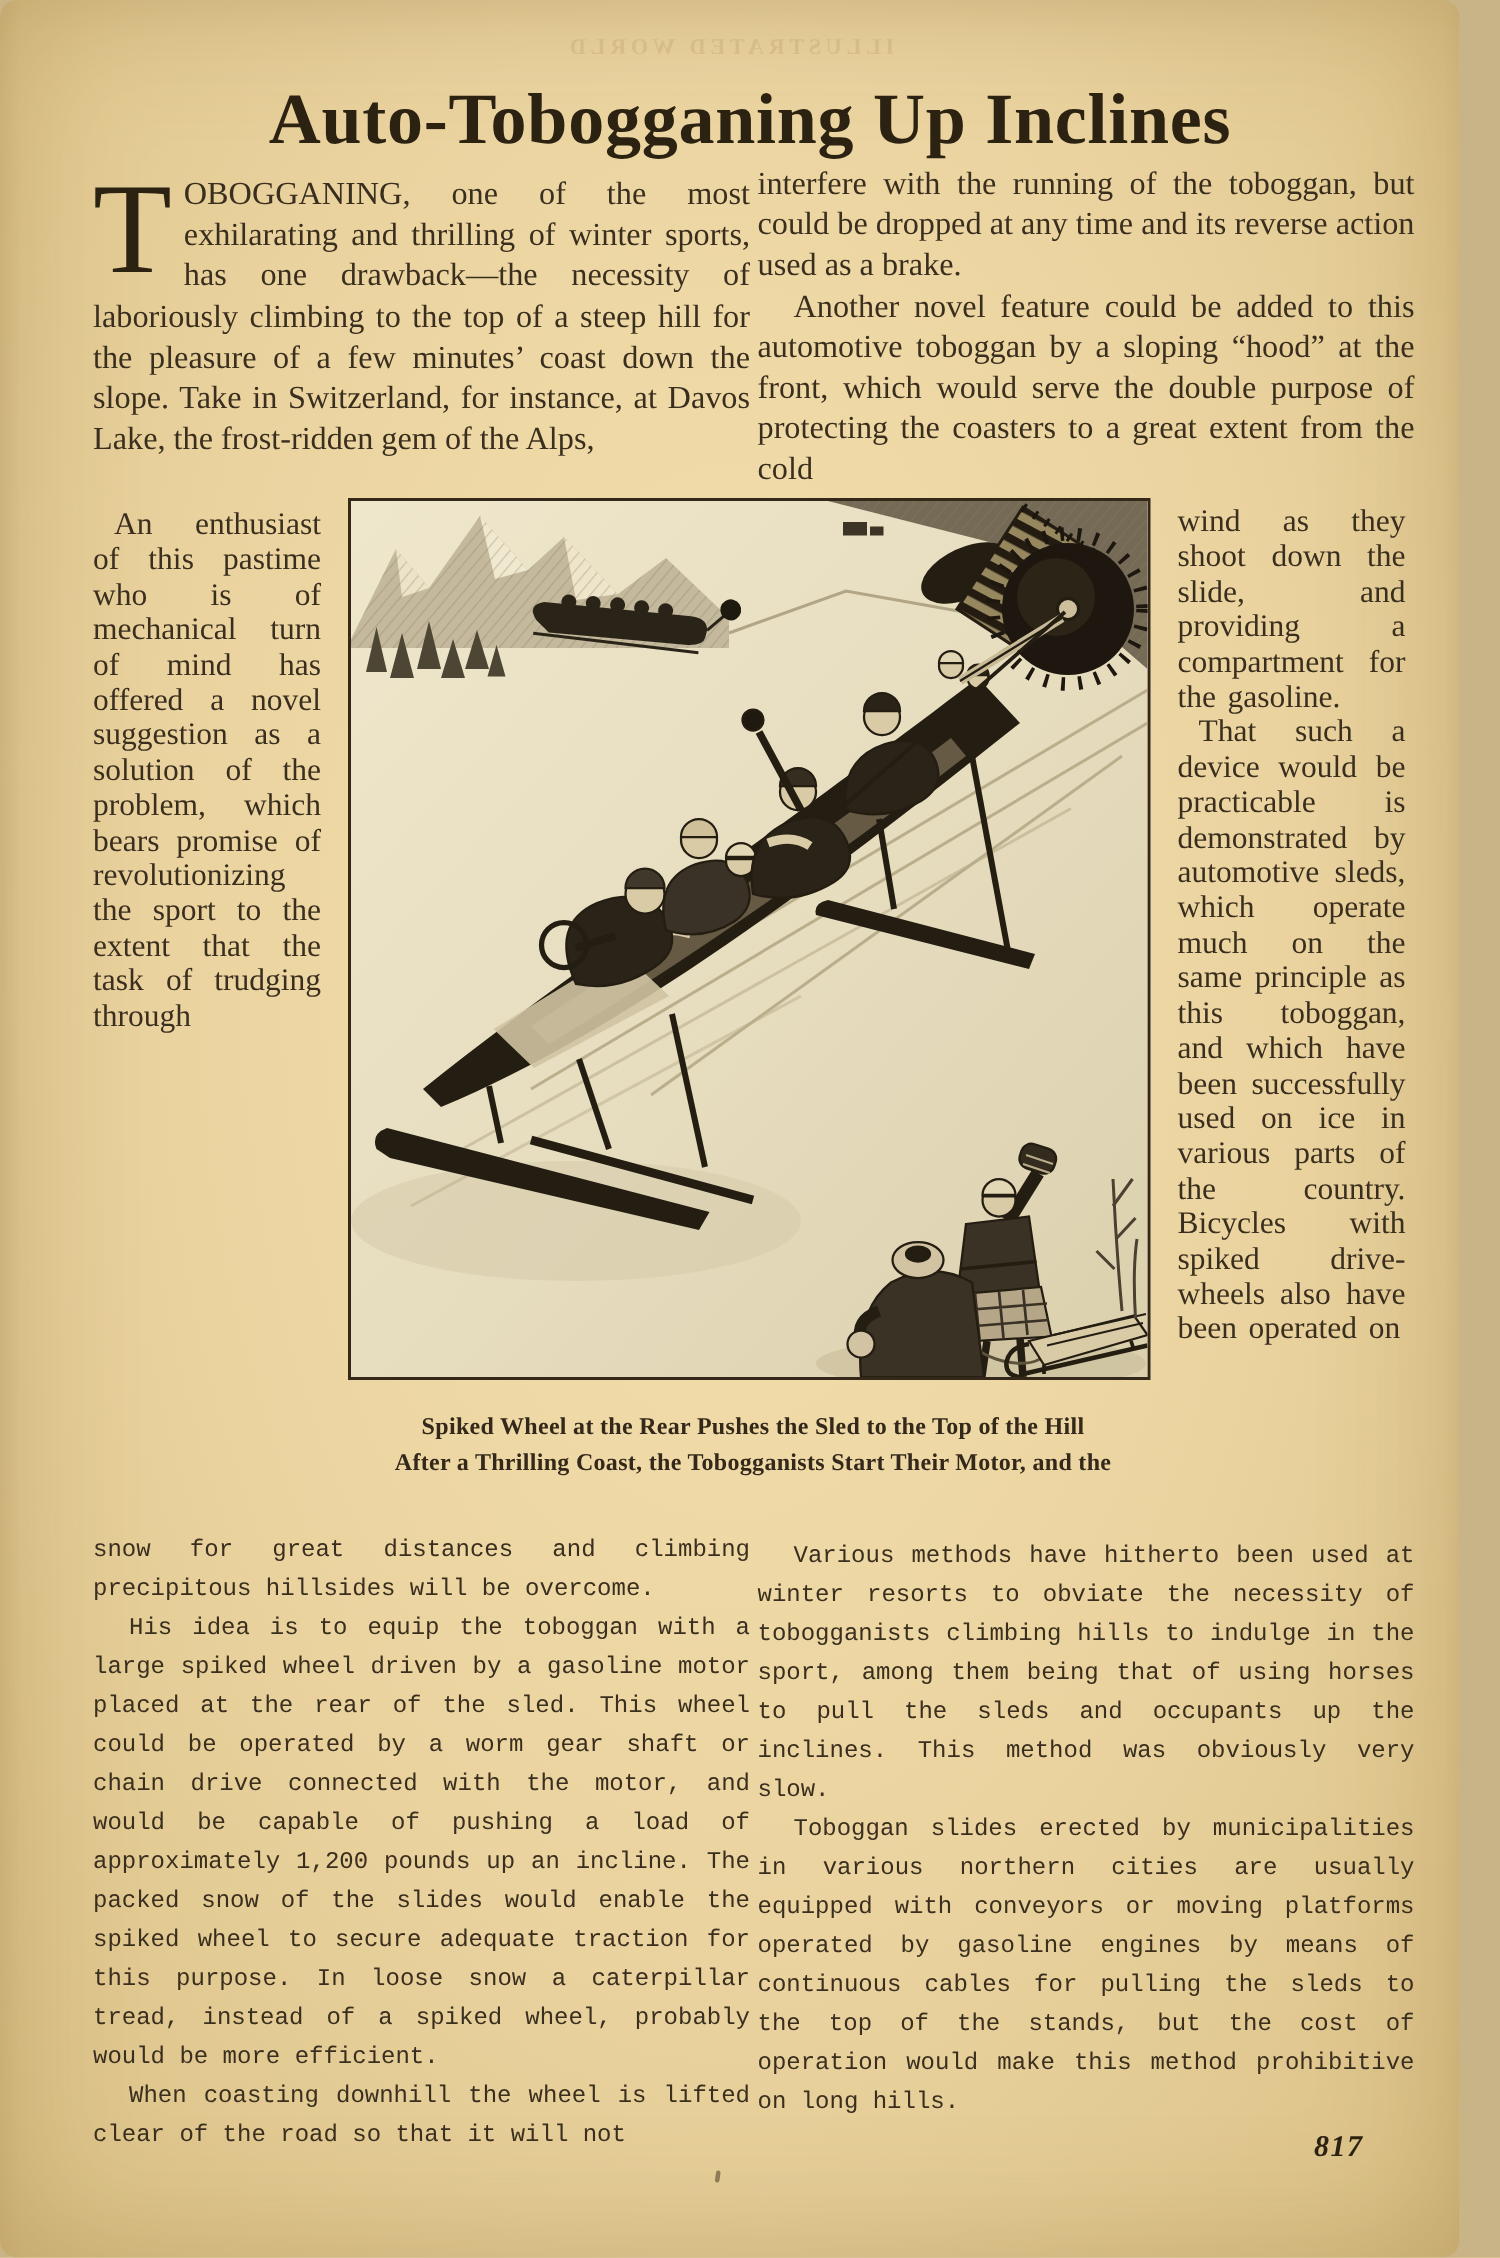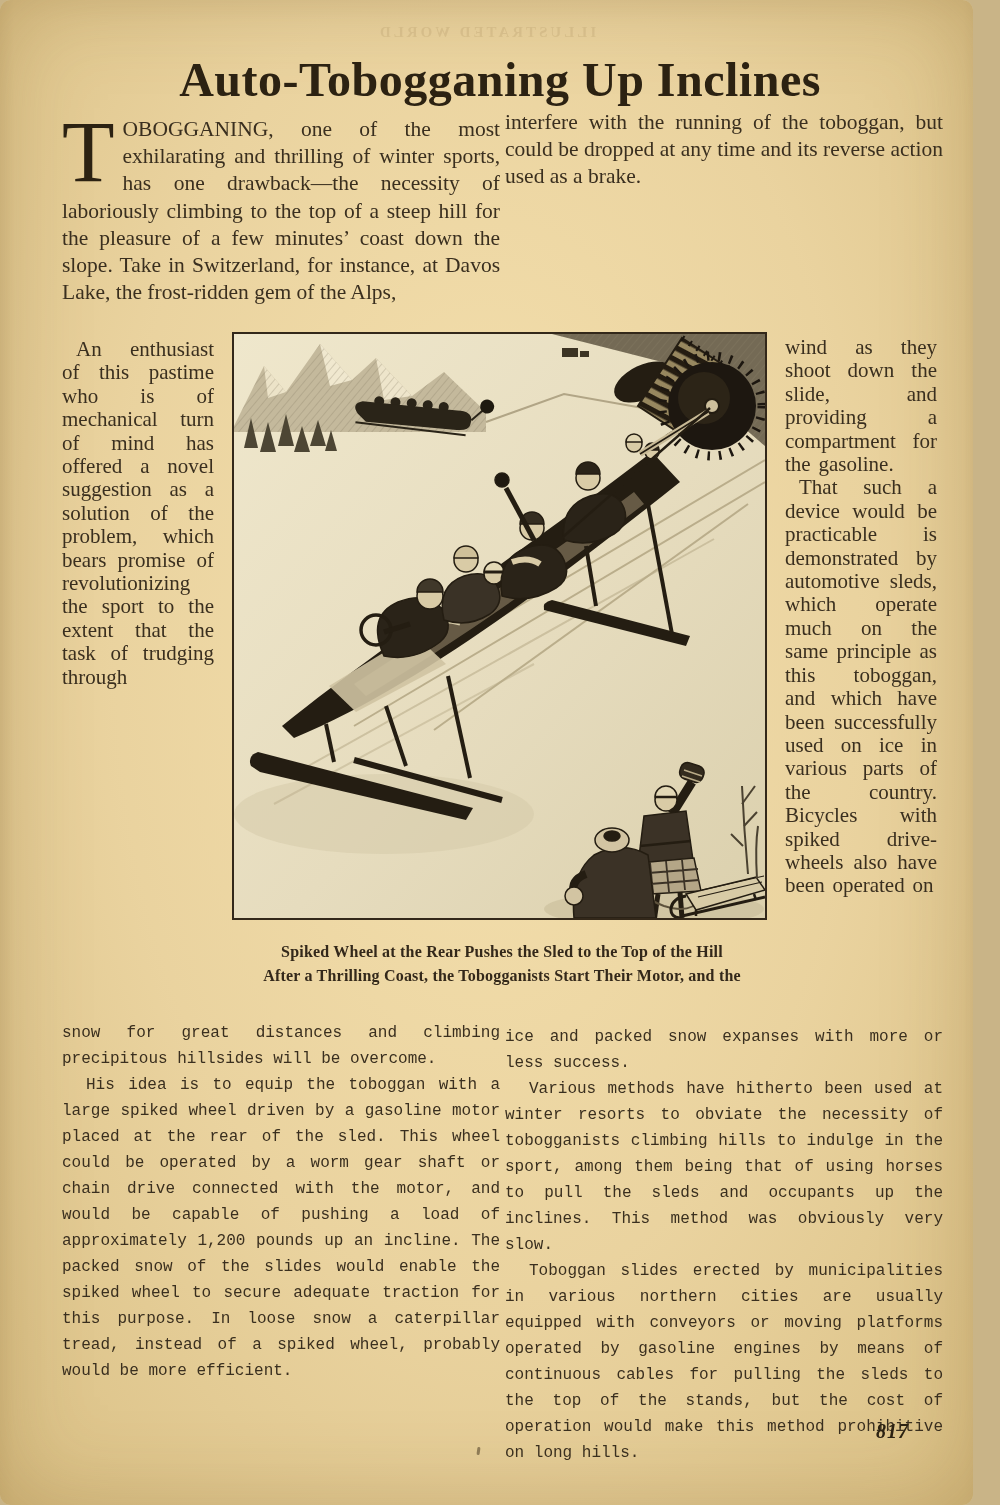--- a/index.html
+++ b/index.html
@@ -65,20 +65,21 @@
   <div class="ghost">ILLUSTRATED WORLD</div>
 
   <h1 class="title">Auto-Tobogganing Up Inclines</h1>
 
   <div class="body wide l1">
     <p><span class="dropcap">T</span><span>OBOGGANING, one of the most exhilarating and thrilling of winter sports, has one drawback—the necessity of laboriously climbing to the top of a steep hill for the pleasure of a few minutes’ coast down the slope. Take in Switzerland, for instance, at Davos Lake, the frost-ridden gem of the Alps,</span></p>
   </div>
 
   <div class="body wide r1">
     <p>interfere with the running of the toboggan, but could be dropped at any time and its reverse action used as a brake.</p>
+    <p class="ind">Another novel feature could be added to this automotive toboggan by a sloping “hood” at the front, which would serve the double purpose of protecting the coasters to a great extent from the cold</p>
   </div>
 
   <div class="body narrow l2">
     <p class="ind">An enthu­siast of this pastime who is of mechan­ical turn of mind has offered a novel sugges­tion as a solu­tion of the problem, which bears promise of revolution­izing the sport to the extent that the task of trudging through</p>
   </div>
 
   <div class="body narrow r2">
     <p>wind as they shoot down the slide, and providing a compart­ment for the gasoline.</p>
     <p class="ind">That such a device would be practicable is demon­strated by automo­tive sleds, which operate much on the same princi­ple as this toboggan, and which have been success­fully used on ice in various parts of the coun­try. Bicycles with spiked drive-wheels also have been operated on</p>
   </div>
@@ -253,24 +254,24 @@
   </figure>
 
   <div class="caption">
     <div>Spiked Wheel at the Rear Pushes the Sled to the Top of the Hill</div>
     <div>After a Thrilling Coast, the Tobogganists Start Their Motor, and the</div>
   </div>
 
   <div class="body wideb l3">
     <p>snow for great distances and climbing precipitous hillsides will be overcome.</p>
     <p class="ind">His idea is to equip the toboggan with a large spiked wheel driven by a gasoline motor placed at the rear of the sled. This wheel could be operated by a worm gear shaft or chain drive connected with the motor, and would be capable of pushing a load of approximately 1,200 pounds up an incline. The packed snow of the slides would enable the spiked wheel to secure adequate traction for this purpose. In loose snow a caterpillar tread, instead of a spiked wheel, probably would be more efficient.</p>
+    <p class="ind">When coasting downhill the wheel is lifted clear of the road so that it will not</p>
   </div>
 
   <div class="body wideb r3">
-    <p>ice and packed snow expanses with more or less success.</p>
     <p class="ind">Various methods have hitherto been used at winter resorts to obviate the necessity of tobogganists climbing hills to indulge in the sport, among them being that of using horses to pull the sleds and occupants up the inclines. This method was obviously very slow.</p>
     <p class="ind">Toboggan slides erected by municipalities in various northern cities are usually equipped with conveyors or moving platforms operated by gasoline engines by means of continuous cables for pulling the sleds to the top of the stands, but the cost of operation would make this method prohibitive on long hills.</p>
   </div>
 
   <div class="pageno">817</div>
   <div class="speck"></div>
 
 </div>
 
 </body></html>

